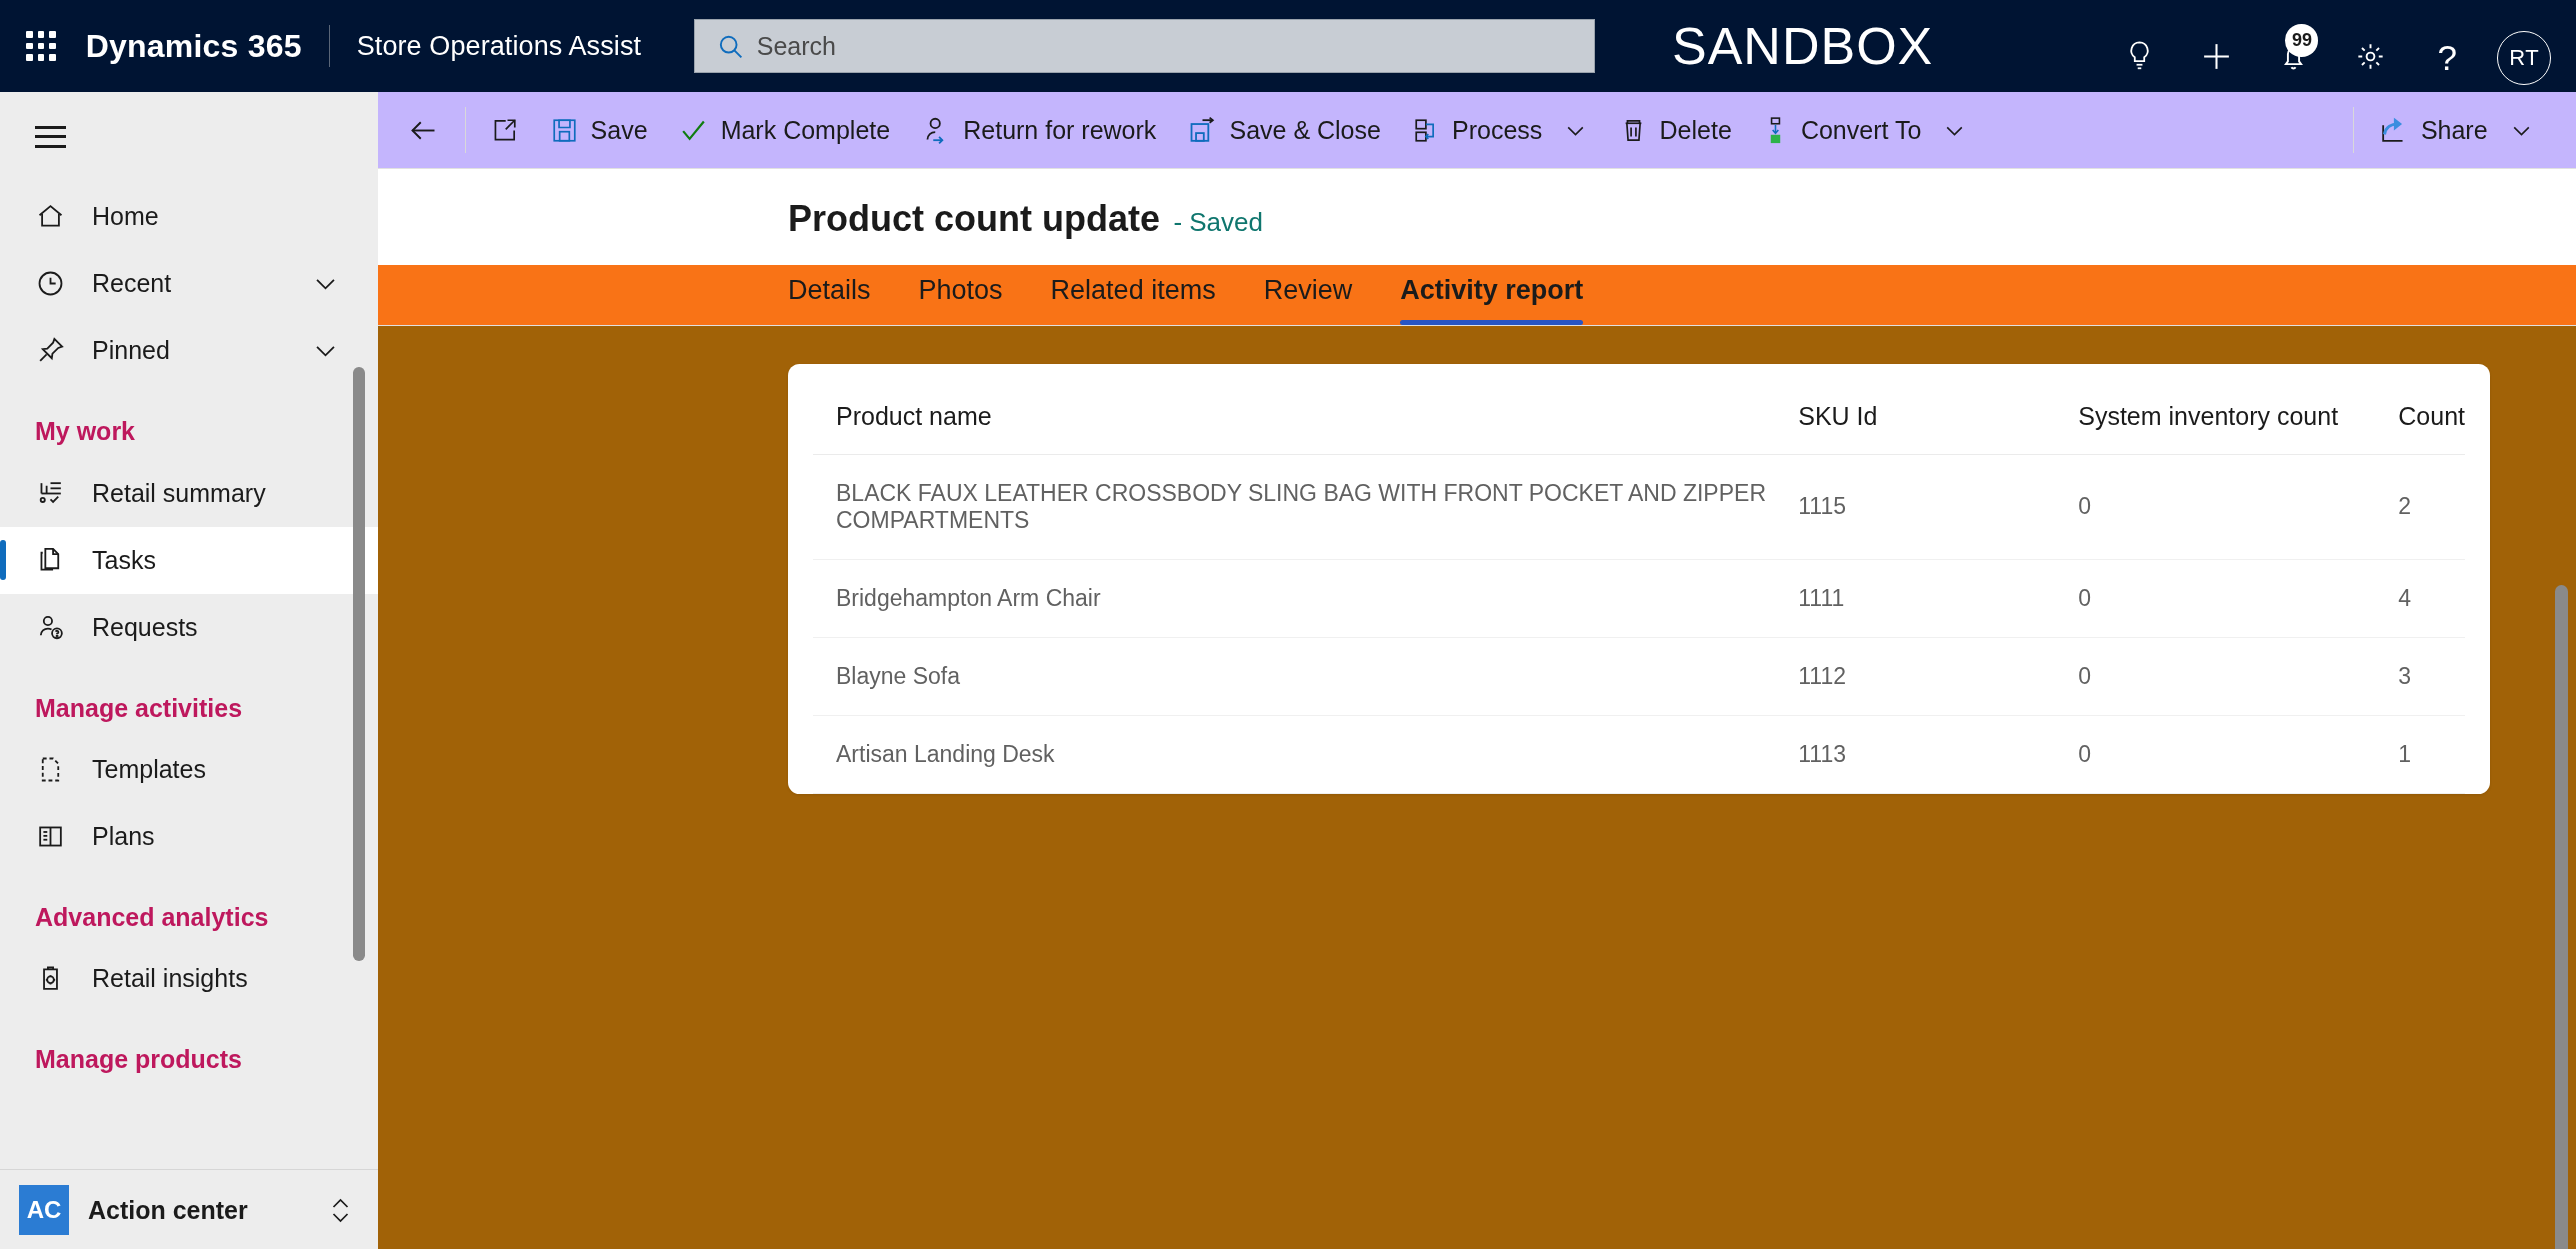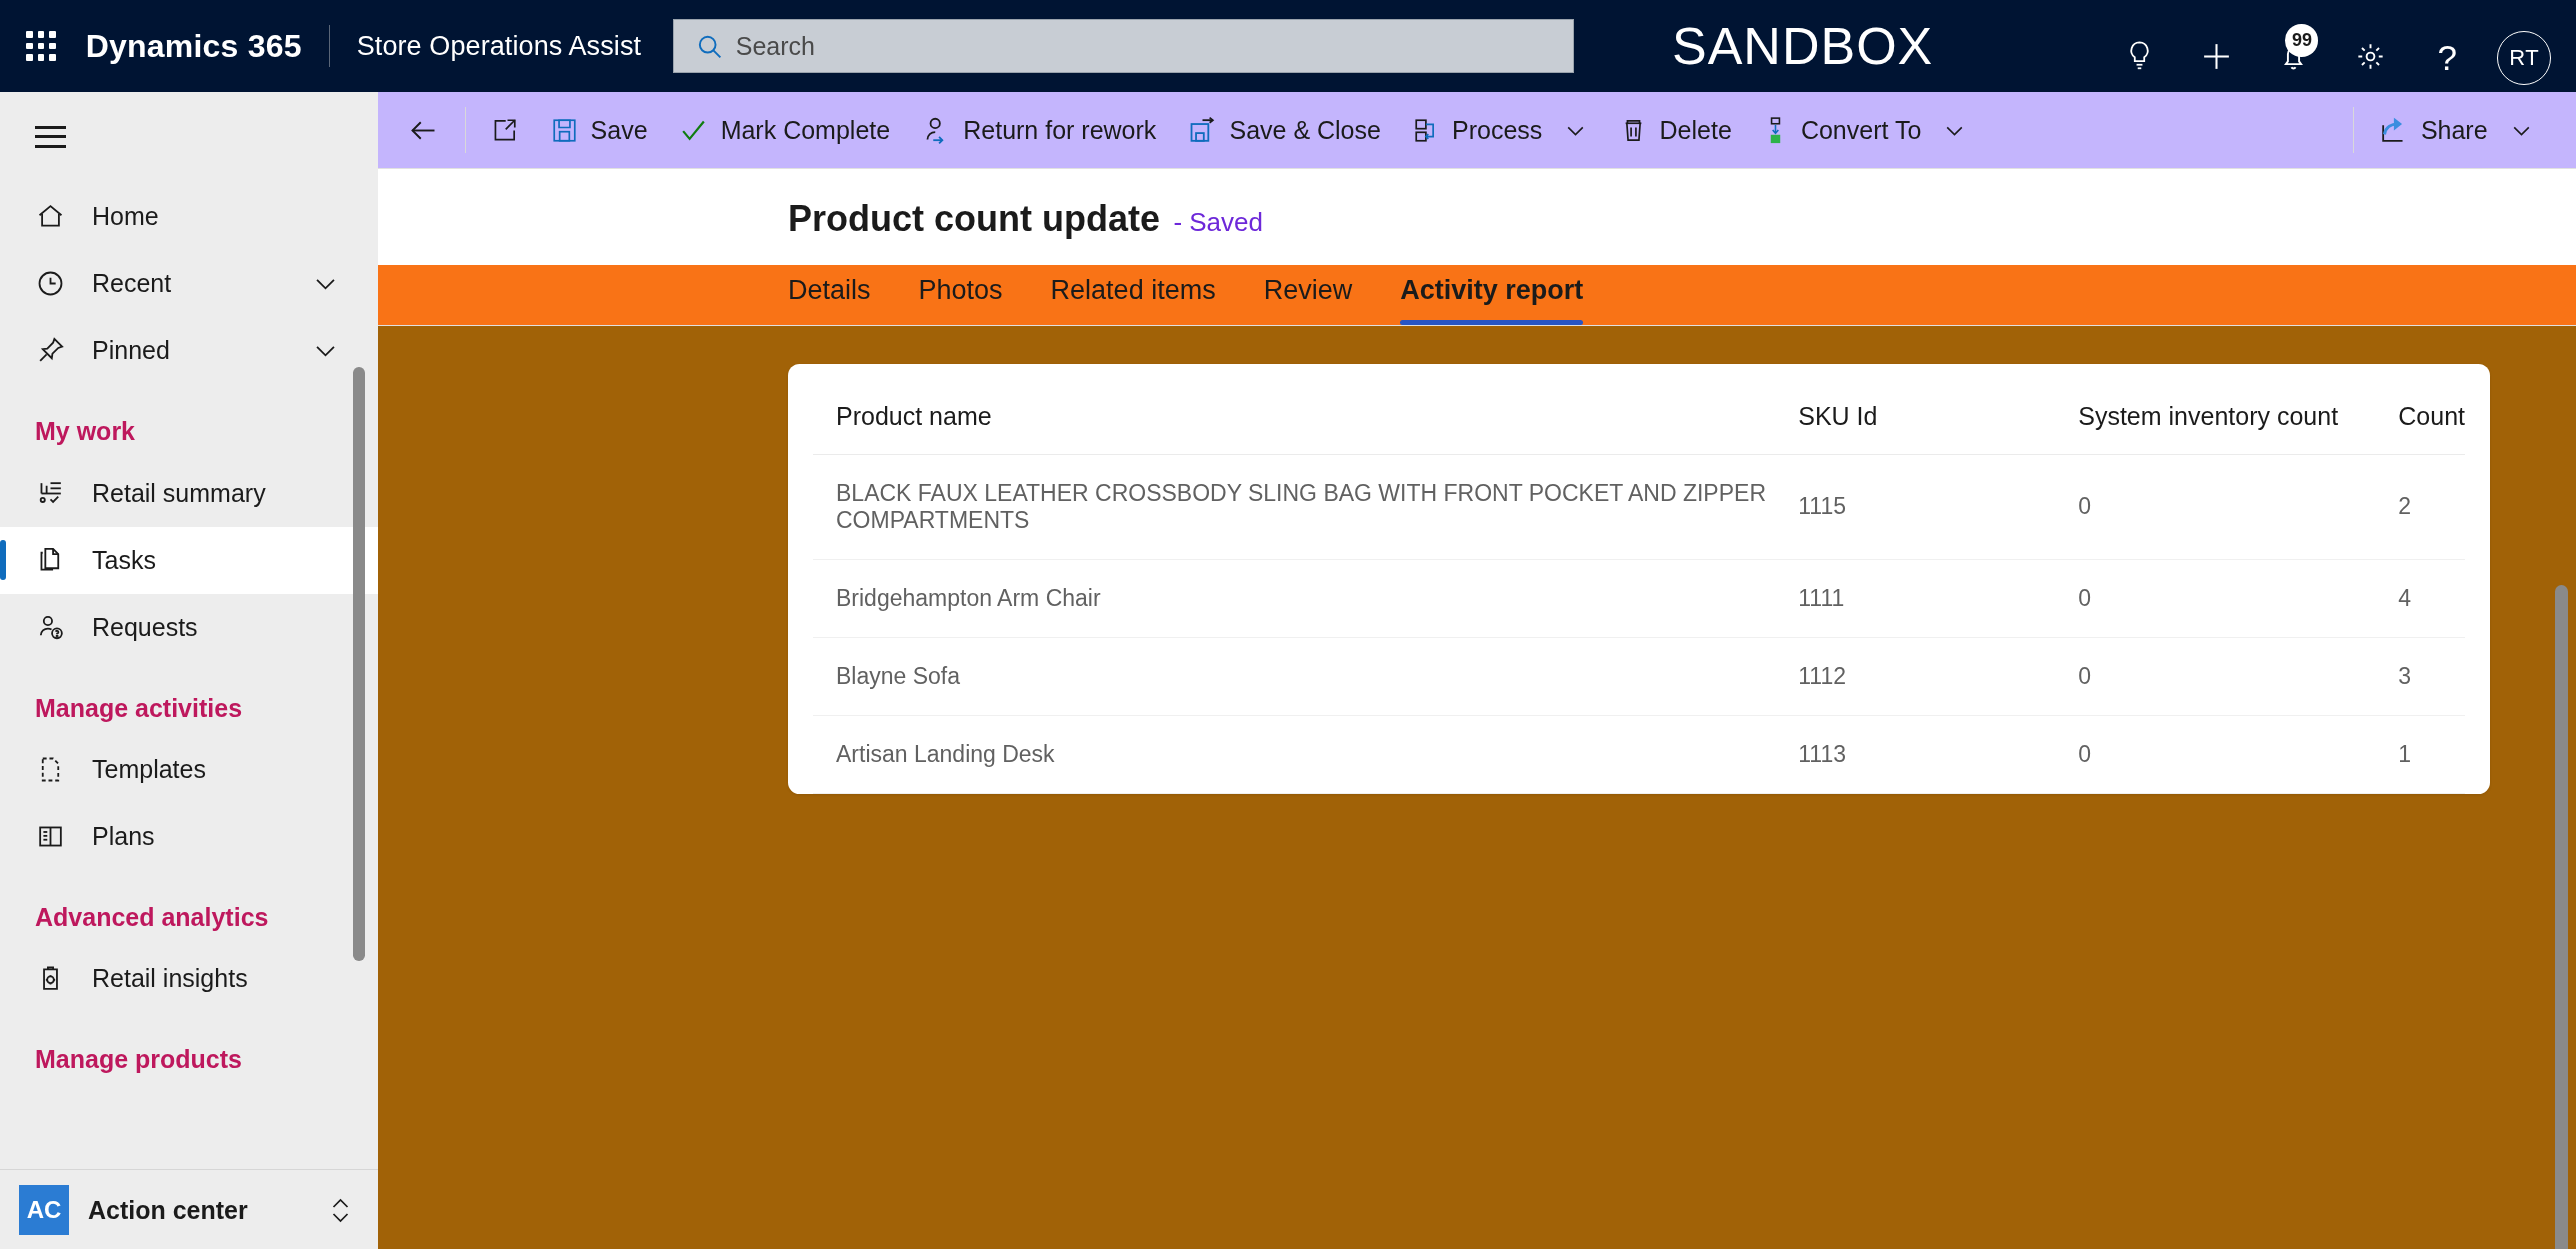--- a/index.html
+++ b/index.html
@@ -29,21 +29,21 @@
   }
   .waffle-grid i { display: block; width: 6.7px; height: 6.7px; background: #ffffff; border-radius: 1px; }
   .brand {
     font-size: 32px; font-weight: bold; letter-spacing: 0.2px;
     padding: 0 27px 0 3.8px; white-space: nowrap;
   }
   .vsep { width: 1px; height: 42px; background: #5a6678; }
   .appname {
     font-size: 27px; padding: 0 0 0 27px; white-space: nowrap; letter-spacing: 0.1px;
   }
-  .searchwrap { margin-left: 32px; }
+  .searchwrap { margin-left: 53px; }
   .searchbox {
     width: 901px; height: 54px; background: #c8cdd4;
     border: 1px solid #9aa3ad;
     display: flex; align-items: center; padding: 0 15.3px; cursor: text;
   }
   .searchbox .mag { margin: 0 11.5px 0 5.8px; display:flex; }
   .searchtext { font-size: 25px; color: #4a4a4a; }
   .sandbox {
     position: absolute; left: 1672px; top: 50%; transform: translateY(-50%);
     font-size: 52px; letter-spacing: 1px; color: #ffffff;
@@ -143,21 +143,21 @@
   }
   .cmd-label { font-size: 25px; }
   .cmd-sep { width: 1px; height: 46px; background: #d9d9d9; margin: 0 9.6px; }
   .cmd-spacer { flex: 1; }
   .chev-small { display: flex; margin-left: 9.6px; }
 
   
   .pagehead { padding: 29px 0 0 410px; background: #ffffff; flex: none; }
   .titleline { display: flex; align-items: baseline; }
   .ptitle { font-size: 36px; font-weight: bold; color: #1b1b1b; }
-  .psaved { font-size: 26px; color: #6d28d9; margin-left: 13.4px; }
+  .psaved { font-size: 26px; color: #0f766e; margin-left: 13.4px; }
   .psub { font-size: 25px; color: #1b1b1b; margin-top: 9.6px; }
 
   
   .tabs {
     display: flex; align-items: center; padding-left: 410px;
     border-bottom: 1px solid #e1e1e1; background: #f97316;
     margin-top: 25px; flex: none;
   }
   .tab {
     font-size: 27px; color: #1b1b1b; padding: 9.6px 0 19px 0;

